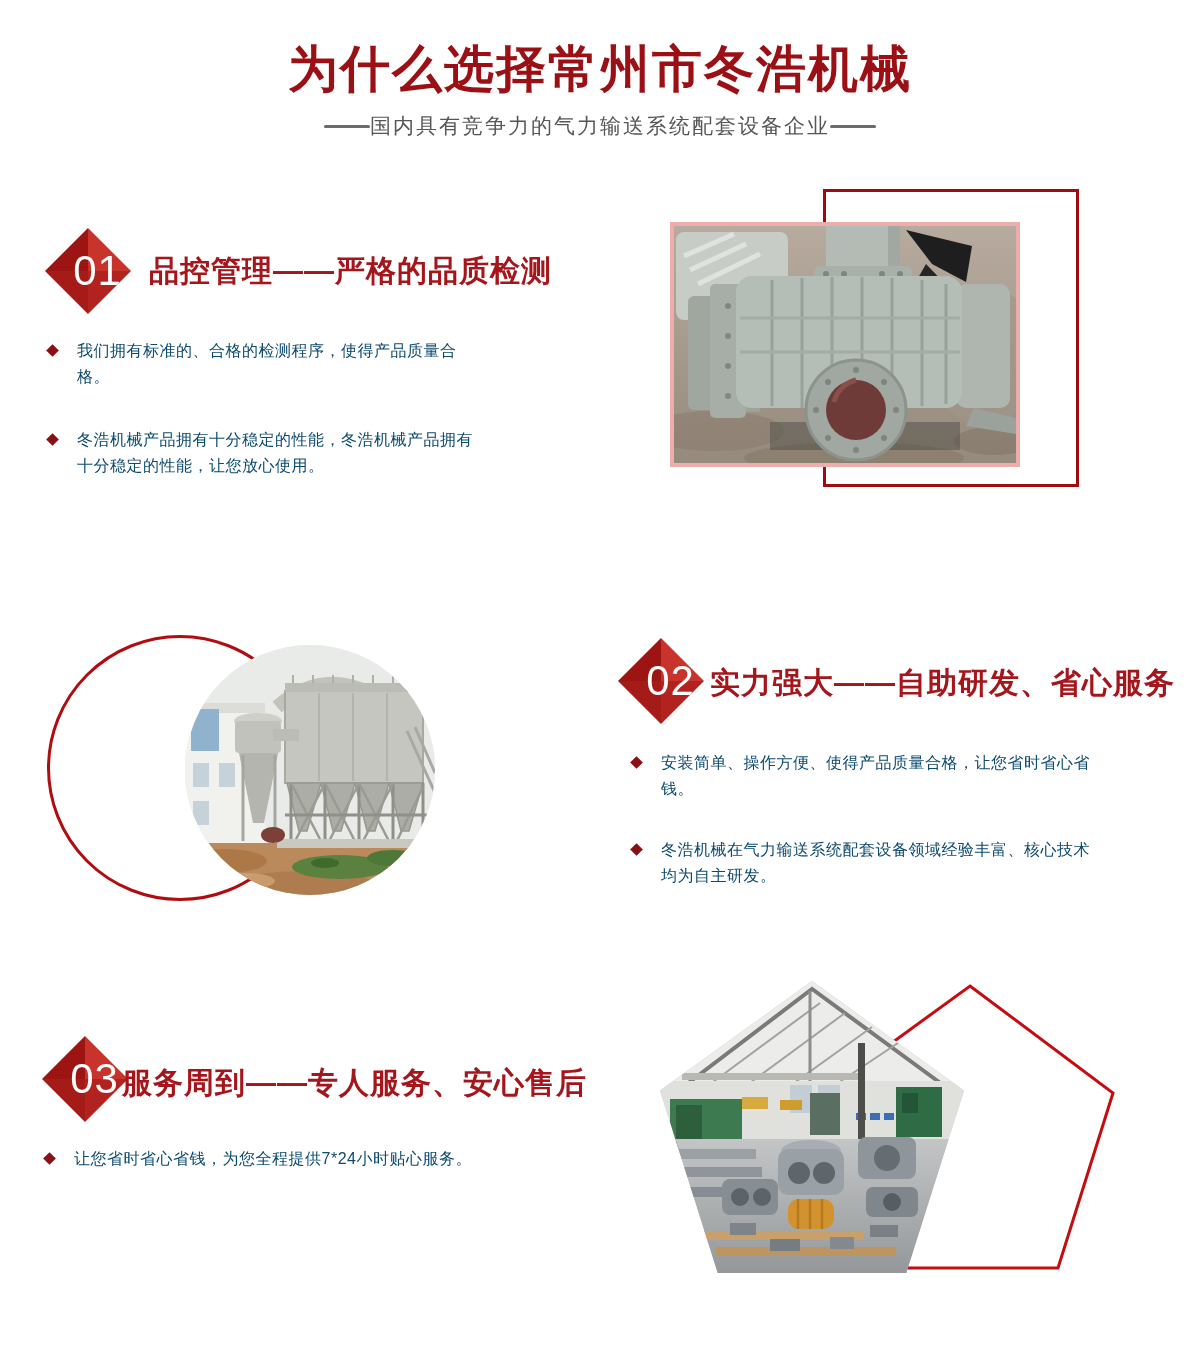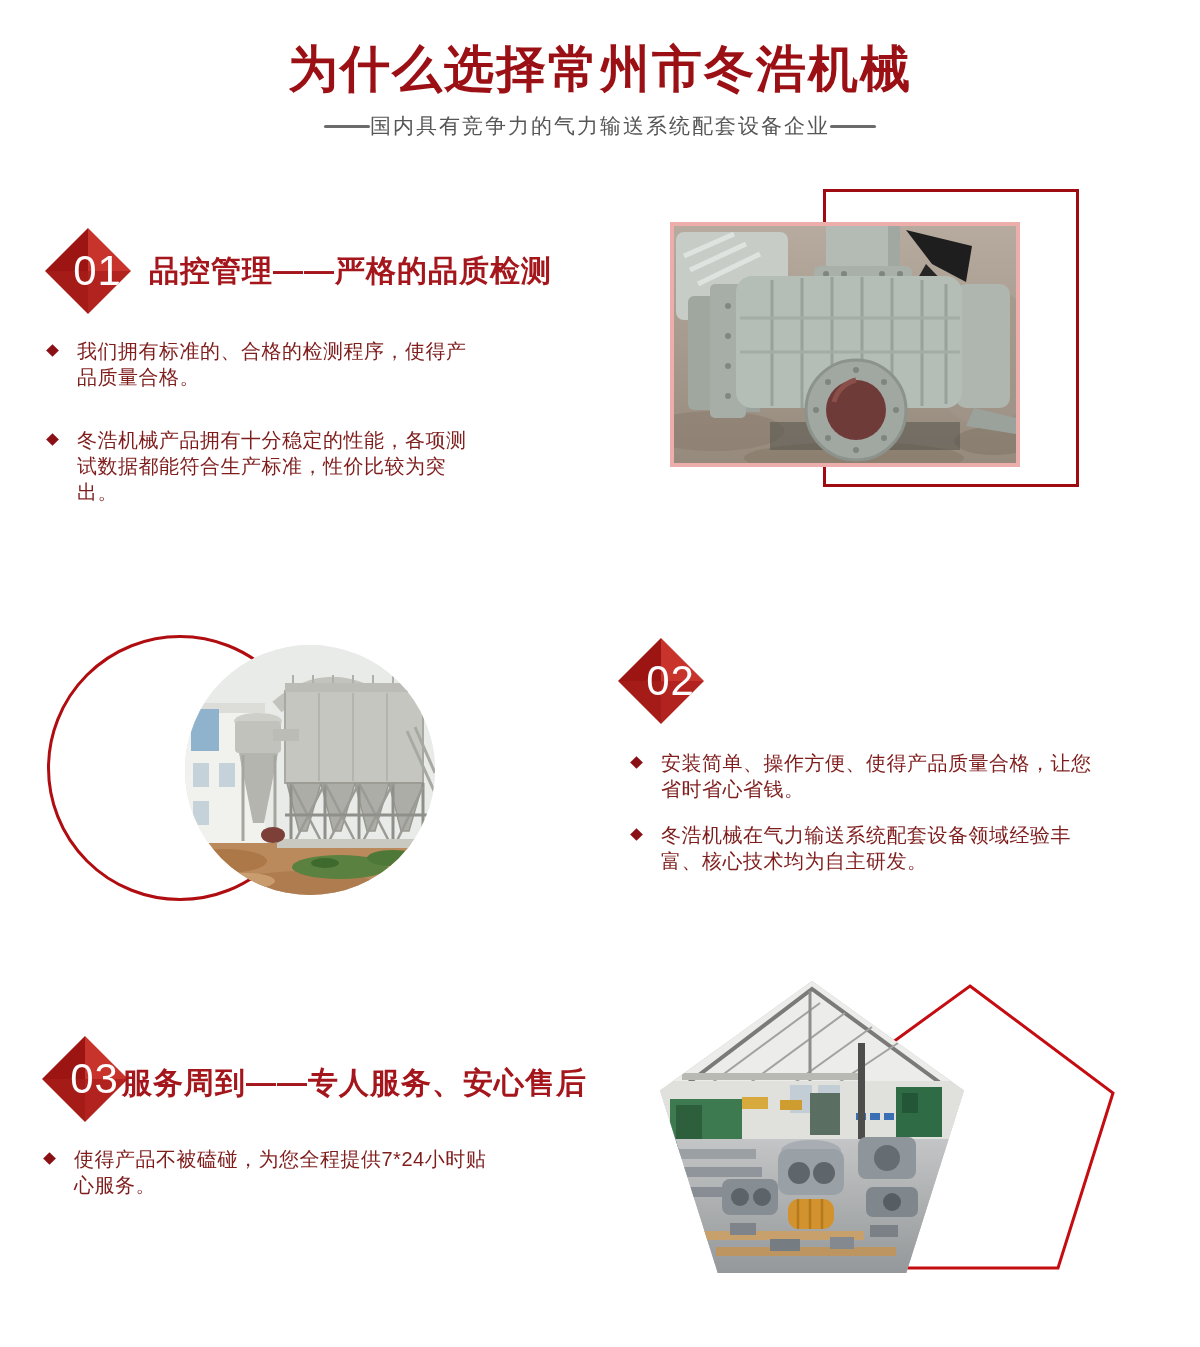--- a/index.html
+++ b/index.html
@@ -28,24 +28,24 @@
     display:flex;align-items:center;justify-content:center;
   }
   .badge-num{color:#fdfdfd;font-size:42px;line-height:1;letter-spacing:1px;margin-left:19px;}
   
   .sec-heading{
     position:absolute;font-size:30px;font-weight:700;color:#a4161b;letter-spacing:1px;white-space:nowrap;
   }
   
   .bullets{position:absolute;}
   .bullet-row{display:flex;align-items:flex-start;gap:20px;}
-  .bullet-row + .bullet-row{margin-top:20px;}
+  .bullet-row + .bullet-row{margin-top:35px;}
   .bullets.gap-lg .bullet-row + .bullet-row{margin-top:37px;}
   .bdot{flex:none;width:9px;height:9px;margin-top:8px;background:#8b1015;transform:rotate(45deg);}
-  .btext{margin:0;font-size:20px;line-height:26px;color:#7f1d1d;letter-spacing:0.5px;}
+  .btext{margin:0;font-size:16px;line-height:26px;color:#0c4a6e;letter-spacing:0.5px;}
   
   .frame-rect{
     position:absolute;left:823px;top:189px;width:250px;height:292px;
     border:3px solid #9e0b10;z-index:1;background:transparent;
   }
   .photo-rect{
     position:absolute;left:670px;top:222px;width:342px;height:237px;
     border:4px solid #edadaa;z-index:2;overflow:hidden;background:#a89d91;
   }
   .frame-circle{
@@ -81,21 +81,21 @@
   </div>
   <div class="sec-heading" style="left:133px;top:251px;margin-left:16px;">品控管理——严格的品质检测</div>
 
   <div class="bullets gap-lg" style="left:48px;top:338px;width:430px;">
     <div class="bullet-row">
       <span class="bdot"></span>
       <p class="btext">我们拥有标准的、合格的检测程序，使得产品质量合格。</p>
     </div>
     <div class="bullet-row">
       <span class="bdot"></span>
-      <p class="btext">冬浩机械产品拥有十分稳定的性能，各项测试数据都能符合生产标准，性价比较为突出。</p>
+      <p class="btext">冬浩机械产品拥有十分稳定的性能，冬浩机械产品拥有十分稳定的性能，让您放心使用。</p>
     </div>
   </div>
 
   <div class="frame-rect"></div>
   <div class="photo-rect">
     <svg width="342" height="237" viewBox="0 0 342 237" xmlns="http://www.w3.org/2000/svg">
       <defs>
         <linearGradient id="floor1" x1="0" y1="0" x2="0" y2="1">
           <stop offset="0" stop-color="#b6ab9e"></stop>
             <stop offset="1" stop-color="#968a7d"></stop>
@@ -180,41 +180,42 @@
       <ellipse cx="155" cy="222" rx="48" ry="12" fill="#5a8140"></ellipse>
       <ellipse cx="208" cy="213" rx="26" ry="8" fill="#4e7838"></ellipse>
       <ellipse cx="140" cy="218" rx="14" ry="5" fill="#3f6a2e"></ellipse>
       <ellipse cx="88" cy="190" rx="12" ry="8" fill="#7c4038"></ellipse>
     </svg>
   </div>
 
   <div class="badge" style="left:618px;top:638px;">
     <span class="badge-num">02</span>
   </div>
+  <div class="sec-heading" style="left:710px;top:663px;">实力强大——自助研发、省心服务</div>
 
   <div class="bullets" style="left:632px;top:750px;width:470px;">
     <div class="bullet-row">
       <span class="bdot"></span>
       <p class="btext">安装简单、操作方便、使得产品质量合格，让您省时省心省钱。</p>
     </div>
     <div class="bullet-row">
       <span class="bdot"></span>
       <p class="btext">冬浩机械在气力输送系统配套设备领域经验丰富、核心技术均为自主研发。</p>
     </div>
   </div>
 
   <div class="badge" style="left:42px;top:1036px;">
     <span class="badge-num">03</span>
   </div>
   <div class="sec-heading" style="left:122px;top:1063px;">服务周到——专人服务、安心售后</div>
 
   <div class="bullets" style="left:45px;top:1146px;width:450px;">
     <div class="bullet-row">
       <span class="bdot"></span>
-      <p class="btext">使得产品不被磕碰，为您全程提供7*24小时贴心服务。</p>
+      <p class="btext">让您省时省心省钱，为您全程提供7*24小时贴心服务。</p>
     </div>
   </div>
 
   <div class="frame-pentagon">
     <svg width="296" height="289" viewBox="0 0 296 289" xmlns="http://www.w3.org/2000/svg">
       <polygon points="150,3 293,110 238,285 85,285 3,110" fill="none" stroke="#c50d11" stroke-width="3"></polygon>
     </svg>
   </div>
   <div class="photo-pentagon">
     <svg width="304" height="292" viewBox="0 0 304 292" xmlns="http://www.w3.org/2000/svg">

